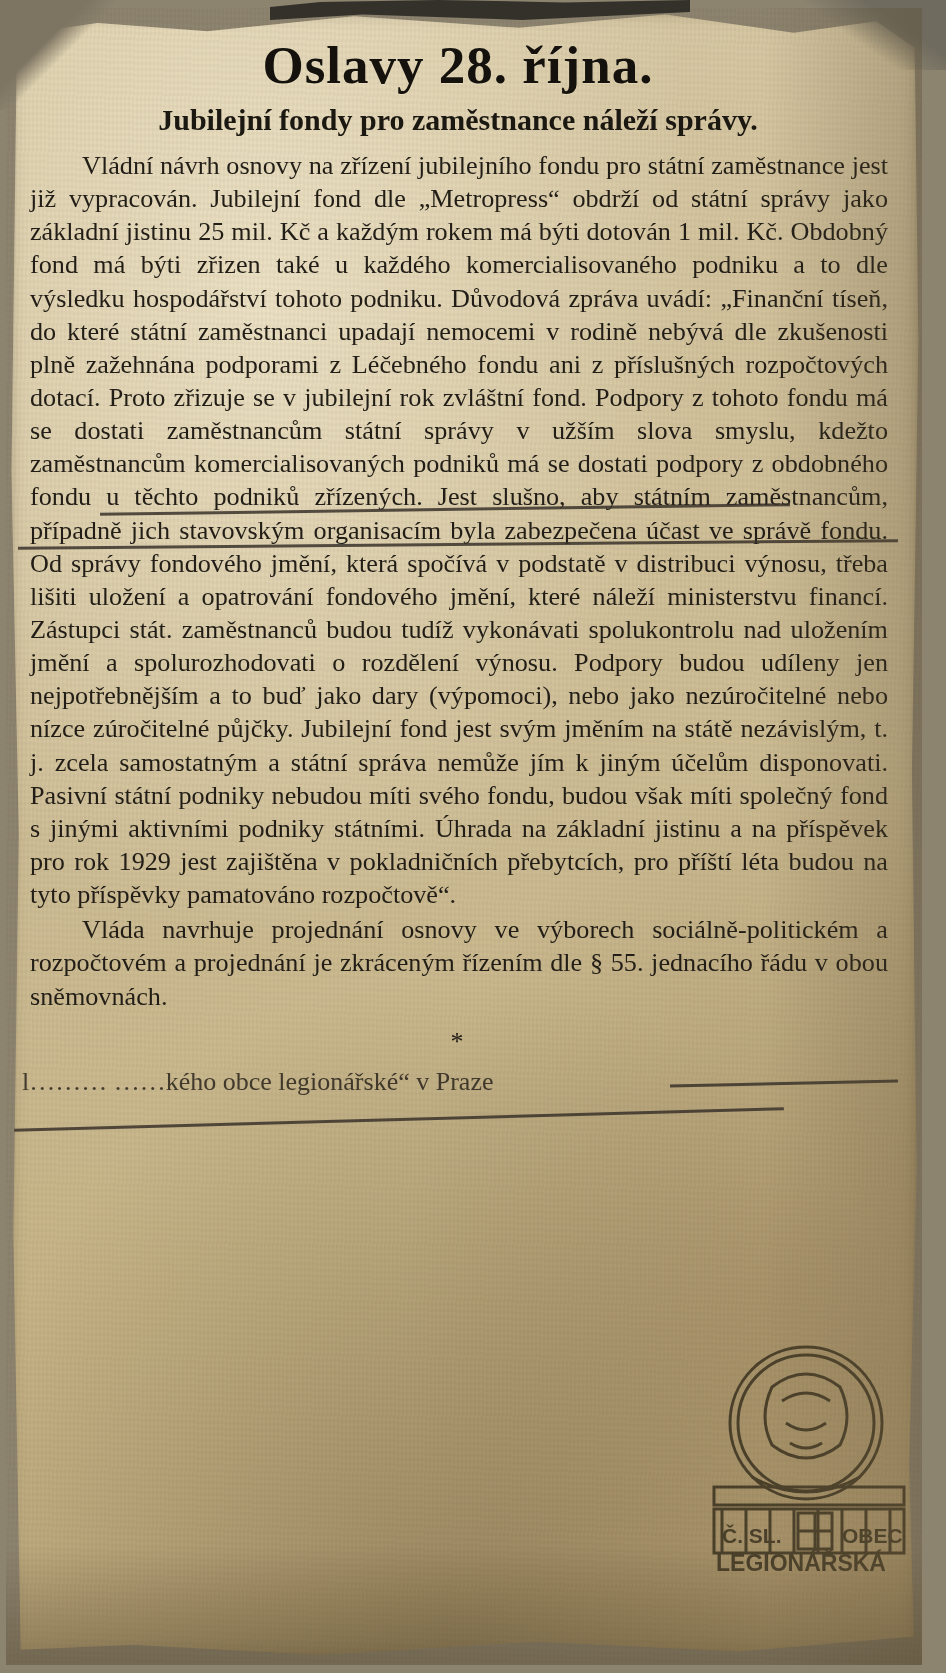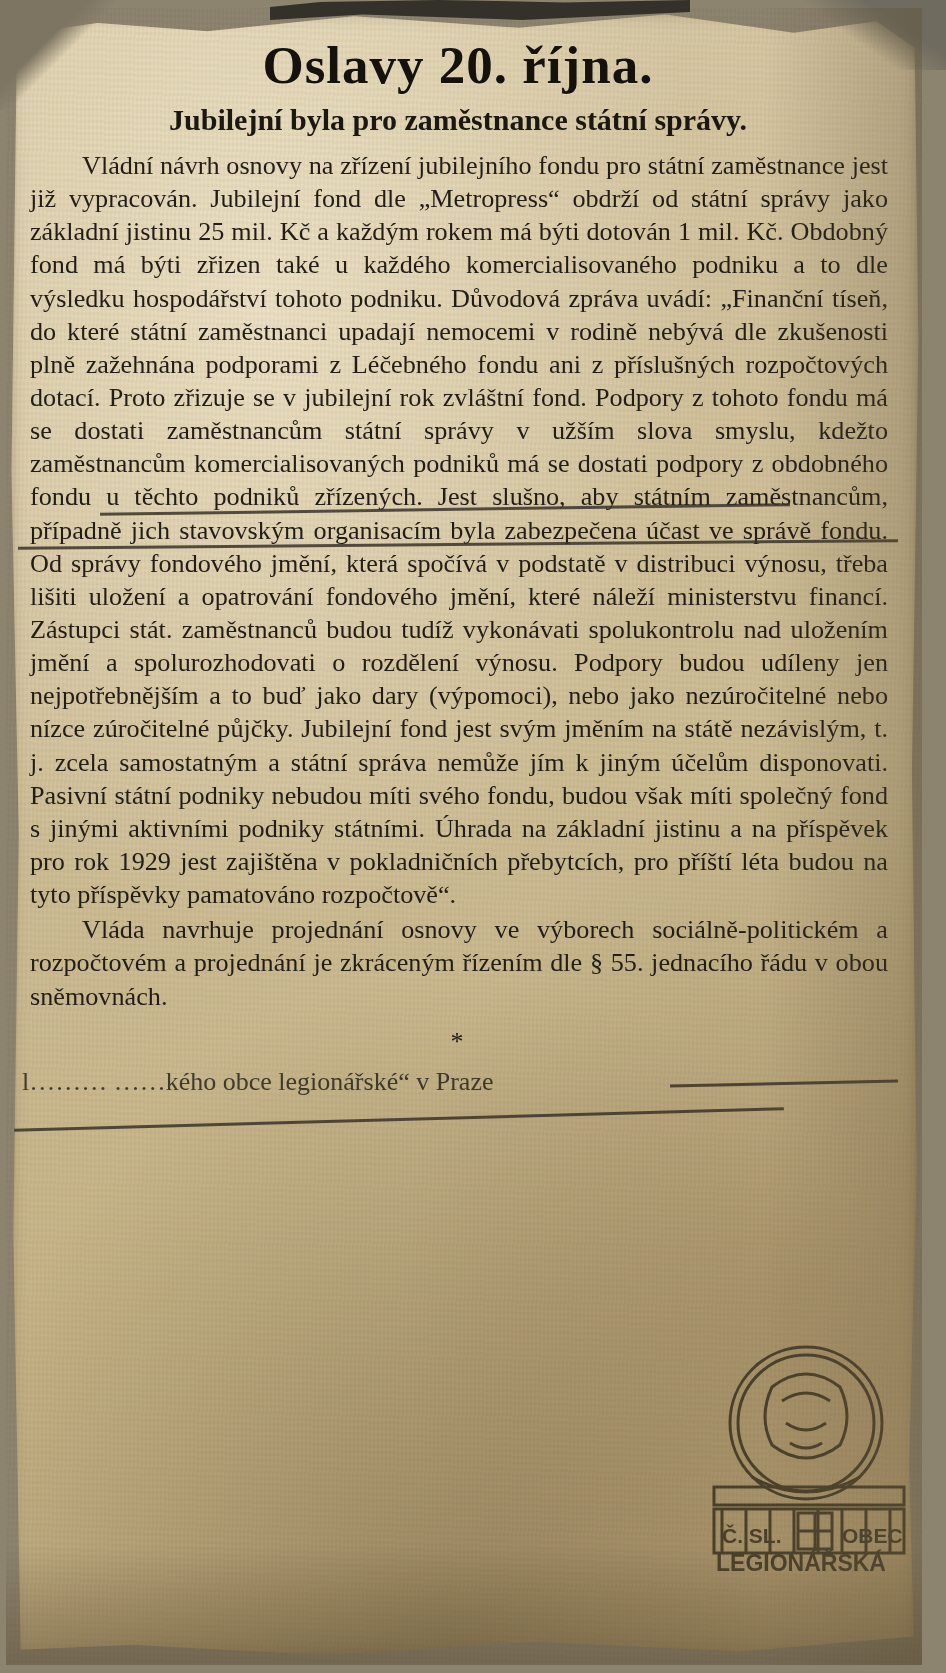--- a/index.html
+++ b/index.html
@@ -165,23 +165,23 @@
 <div id="page">
 
   <div class="paper"></div>
   <div class="paper-grain"></div>
   <div class="tear-tl"></div>
   <div class="tear-tr"></div>
   <div class="top-strip"></div>
 
   <div class="content">
 
-    <div class="headline">Oslavy 20. října.</div>
-
-    <div class="subhead">Jubilejní byla pro zaměstnance státní správy.</div>
+    <div class="headline">Oslavy 28. října.</div>
+
+    <div class="subhead">Jubilejní fondy pro zaměstnance náleží správy.</div>
 
     <div class="body">
       <p class="indent">Vládní návrh osnovy na zřízení jubilejního fondu pro státní zaměstnance jest již vypracován. Jubilejní fond dle „Metropress“ obdrží od státní správy jako základní jistinu 25 mil. Kč a každým rokem má býti dotován 1 mil. Kč. Obdobný fond má býti zřizen také u každého komercialisovaného podniku a to dle výsledku hospodářství tohoto podniku. Důvodová zpráva uvádí: „Finanční tíseň, do které státní zaměstnanci upadají nemocemi v rodině nebývá dle zkušenosti plně zažehnána podporami z Léčebného fondu ani z příslušných rozpočtových dotací. Proto zřizuje se v jubilejní rok zvláštní fond. Podpory z tohoto fondu má se dostati zaměstnancům státní správy v užším slova smyslu, kdežto zaměstnancům komercialisovaných podniků má se dostati podpory z obdobného fondu u těchto podniků zřízených. Jest slušno, aby státním zaměstnancům, případně jich stavovským organisacím byla zabezpečena účast ve správě fondu. Od správy fondového jmění, která spočívá v podstatě v distribuci výnosu, třeba lišiti uložení a opatrování fondového jmění, které náleží ministerstvu financí. Zástupci stát. zaměstnanců budou tudíž vykonávati spolukontrolu nad uložením jmění a spolurozhodovati o rozdělení výnosu. Podpory budou udíleny jen nejpotřebnějším a to buď jako dary (výpomoci), nebo jako nezúročitelné nebo nízce zúročitelné půjčky. Jubilejní fond jest svým jměním na státě nezávislým, t. j. zcela samostatným a státní správa nemůže jím k jiným účelům disponovati. Pasivní státní podniky nebudou míti svého fondu, budou však míti společný fond s jinými aktivními podniky státními. Úhrada na základní jistinu a na příspěvek pro rok 1929 jest zajištěna v pokladničních přebytcích, pro příští léta budou na tyto příspěvky pamatováno rozpočtově“.</p>
       <p class="indent">Vláda navrhuje projednání osnovy ve výborech sociálně-politickém a rozpočtovém a projednání je zkráceným řízením dle § 55. jednacího řádu v obou sněmovnách.</p>
     </div>
 
     <div class="star">*</div>
 
     <div class="footer-line">l……… ……kého obce legionářské“ v Praze</div>
   </div>

